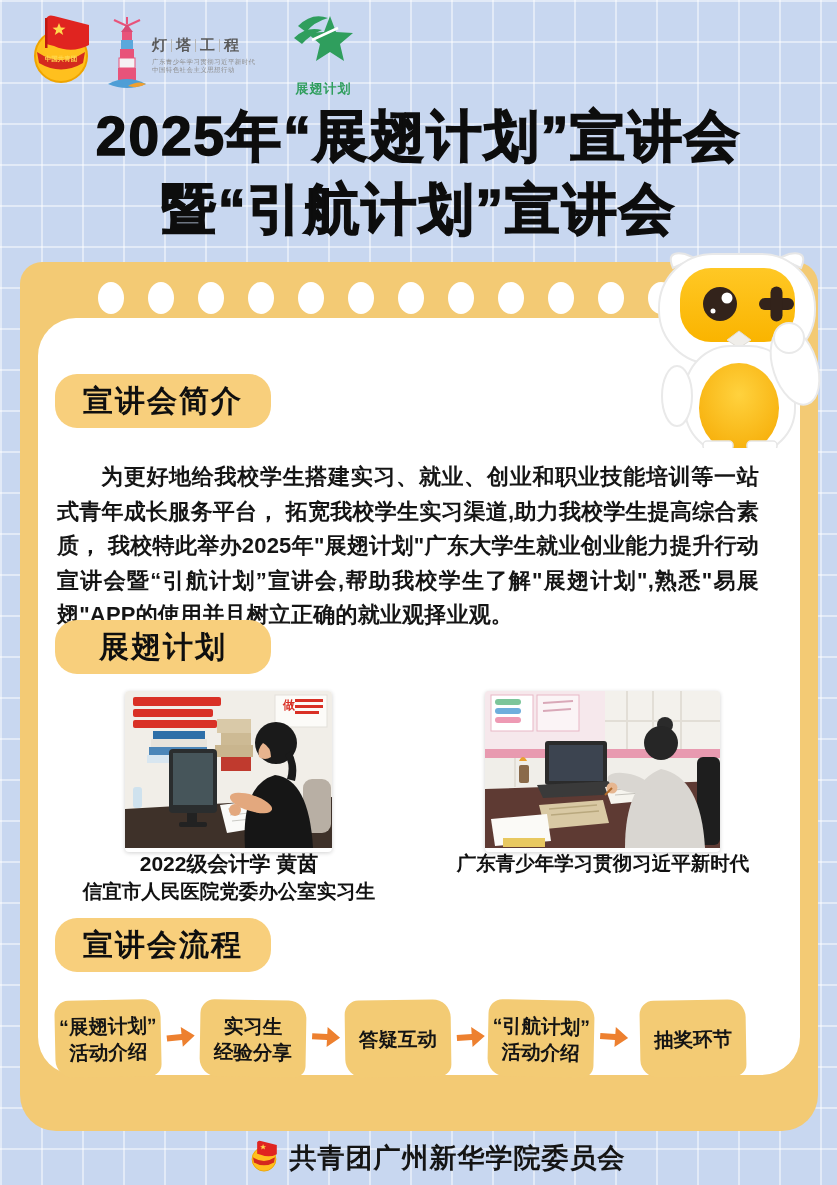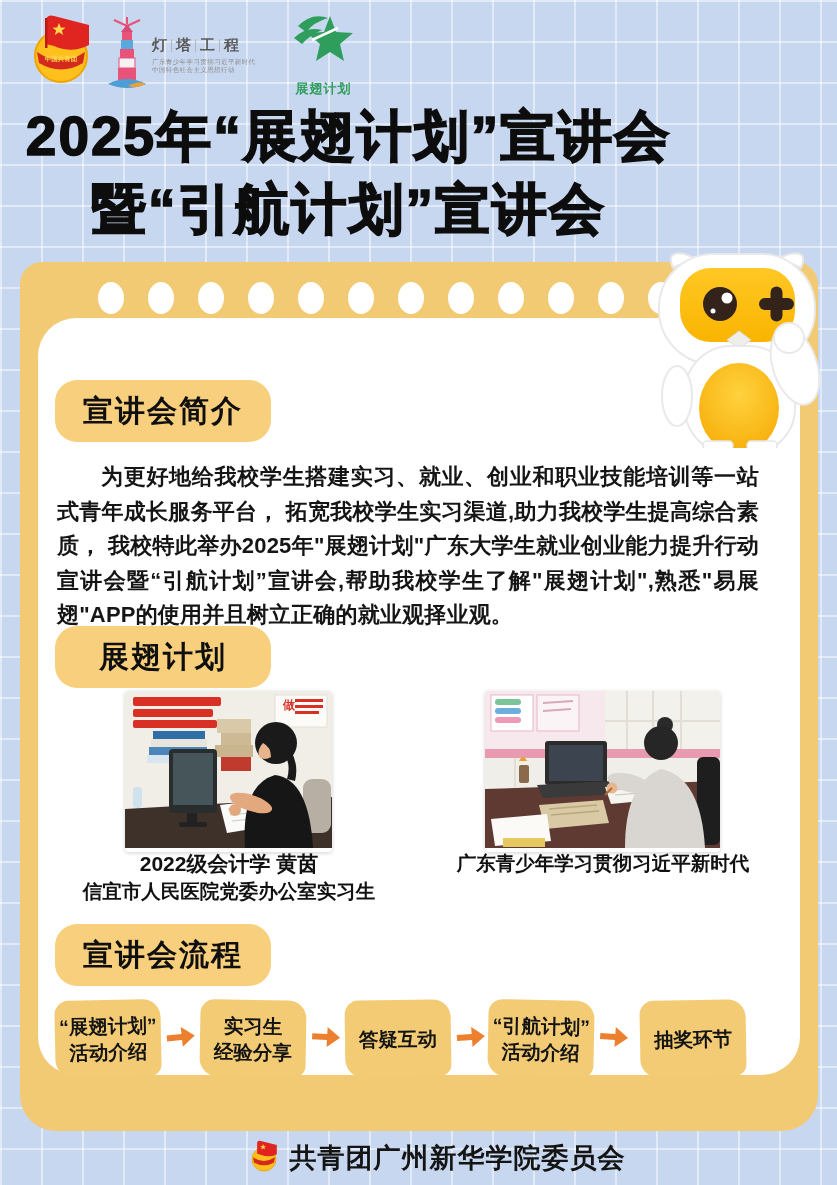--- a/index.html
+++ b/index.html
@@ -20,21 +20,21 @@
   .lh-group { display:flex; align-items:flex-start; gap:4px; margin-top:6px; }
   .lh-textcol { margin-top:20px; }
   .lh-title { display:flex; align-items:center; color:#5a5a5a; font-weight:700; font-size:15px; }
   .lh-title .sep { width:1px; height:13px; background:#b5b5b5; margin:0 4px; }
   .lh-sub { margin-top:3px; font-size:6.5px; color:#8f8f8f; letter-spacing:.4px; line-height:8px; }
   .zc-group { display:flex; flex-direction:column; align-items:center; margin-left:26px; }
   .zc-label { margin-top:10px; font-size:13px; font-weight:700; color:#2F9E5D; letter-spacing:1px; }
 
   
   .main-title {
-    position:absolute; left:0; top:100px; width:697px; text-align:center;
+    position:absolute; left:0; top:100px; width:837px; text-align:center;
     font-size:55px; line-height:73px; font-weight:900; color:#0d0d0d;
     letter-spacing:2px; -webkit-text-stroke:1.5px #0d0d0d; z-index:3;
   }
 
   
   .card-yellow {
     position:absolute; left:20px; top:262px; width:798px; height:869px;
     background:#F3CA74; border-radius:22px 22px 36px 36px; z-index:1;
   }
   .dots { position:absolute; left:78px; top:20px; display:flex; gap:24px; }
@@ -42,24 +42,24 @@
   .card-white {
     position:absolute; left:18px; top:56px; width:762px; height:757px;
     background:#ffffff; border-radius:38px;
   }
 
   
   .mascot { position:absolute; left:643px; top:248px; z-index:6; }
 
   
   .pill {
-    position:absolute; left:55px; width:216px; height:62px;
+    position:absolute; left:55px; width:216px; height:54px;
     background:#F8CF7C; border-radius:22px; z-index:3;
     display:flex; align-items:center; justify-content:center;
-    font-size:30px; font-weight:800; color:#0f0f0f; letter-spacing:2px;margin-top:6px;
+    font-size:30px; font-weight:800; color:#0f0f0f; letter-spacing:2px;
   }
   .pill-intro { top:374px; }
   .pill-interns { top:620px; }
   .pill-flow { top:918px; }
 
   
   .intro-body {
     position:absolute; left:57px; top:460px; width:702px; z-index:3;
     font-size:22px; line-height:34.5px; font-weight:600; color:#151515;
     text-align:justify; text-indent:2em; letter-spacing:.2px;

